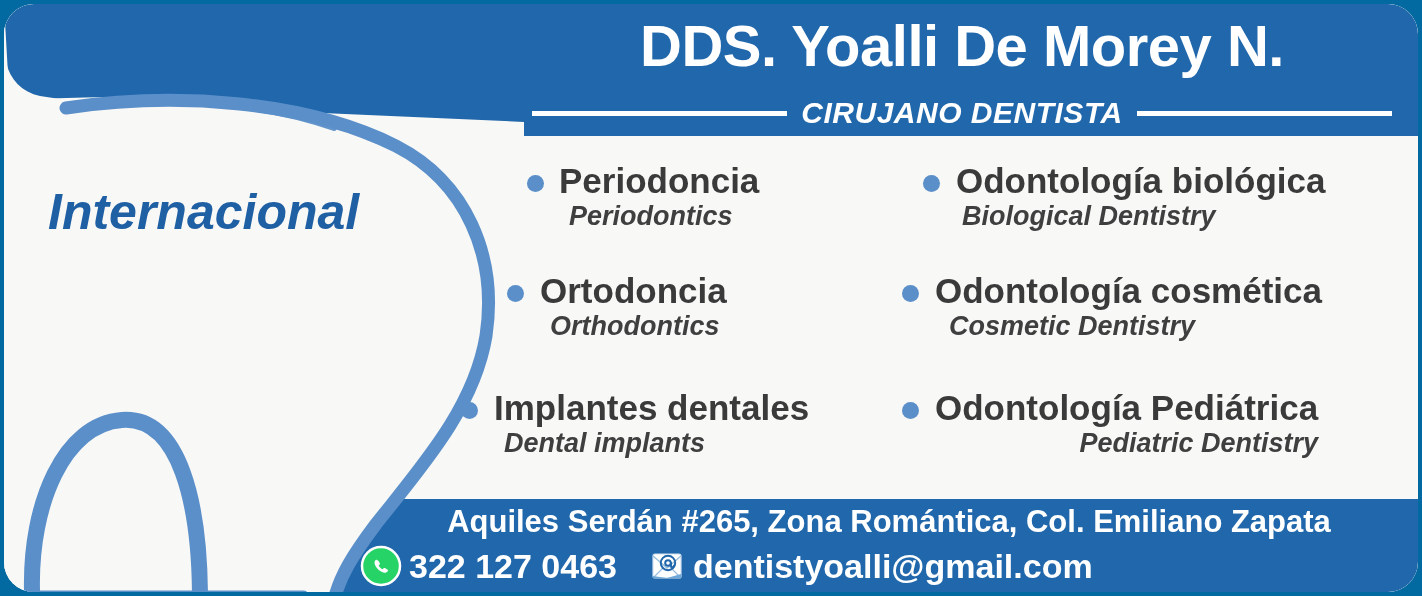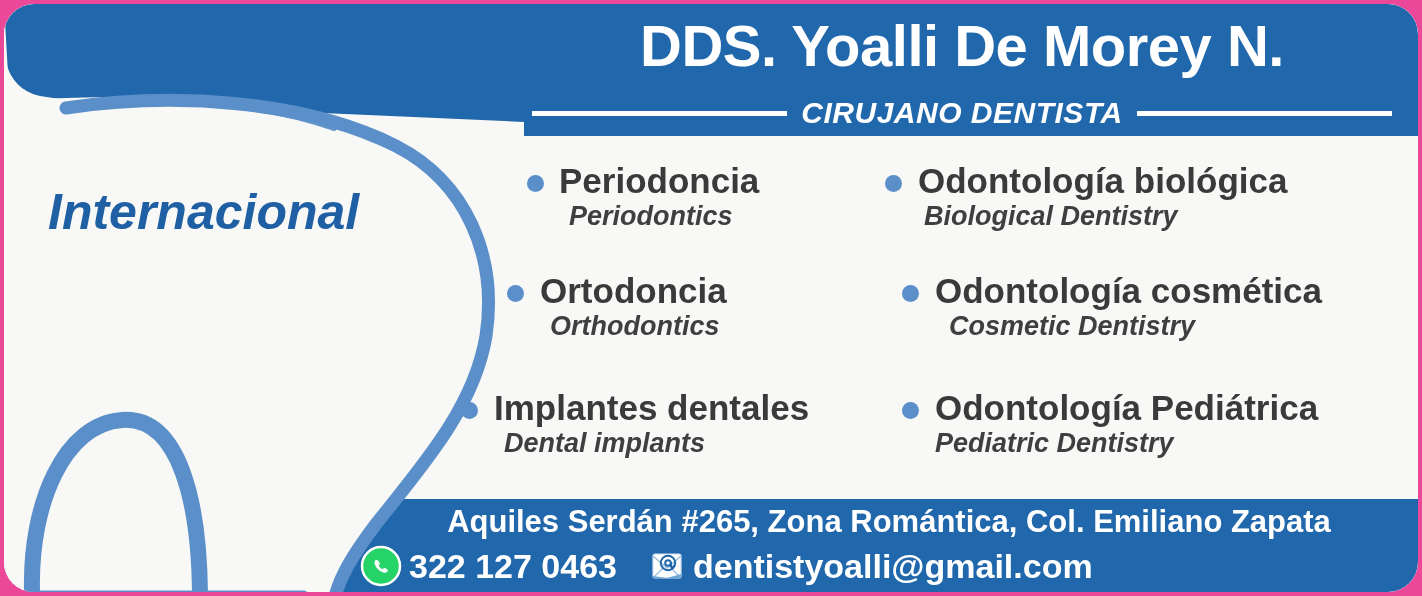--- a/index.html
+++ b/index.html
@@ -3,21 +3,21 @@
 <meta charset="utf-8">
 <style>
   html,body{margin:0;padding:0;background:#ffffff;}
   body{font-family:"Liberation Sans", sans-serif;}
 
   #card{
     position:relative;
     width:1422px;
     height:596px;
     overflow:hidden;
-    background:#ec4899;
+    background:#0369a1;
   }
 
   
   .plate{
     position:absolute;
     left:4px; top:4px;
     width:1414px; height:588px;
     background:#f8f8f6;
     border-radius:30px;
     overflow:hidden;
@@ -265,37 +265,37 @@
       </div>
 
       <div class="svc" style="left:2px; top:235px;">
         <span class="dot"></span>
         <span>
           <span class="svc-es" style="display:block">Implantes dentales</span>
           <span class="svc-en" style="display:block; margin-left:10px">Dental implants</span>
         </span>
       </div>
 
-      <div class="svc" style="left:426px; top:8px;">
+      <div class="svc" style="left:464px; top:8px;">
         <span class="dot"></span>
         <span>
           <span class="svc-es" style="display:block">Odontología biológica</span>
           <span class="svc-en" style="display:block; margin-left:6px">Biological Dentistry</span>
         </span>
       </div>
 
       <div class="svc" style="left:443px; top:118px;">
         <span class="dot"></span>
         <span>
           <span class="svc-es" style="display:block">Odontología cosmética</span>
           <span class="svc-en" style="display:block; margin-left:14px">Cosmetic Dentistry</span>
         </span>
       </div>
 
-      <div class="svc" style="left:443px; top:235px;">
+      <div class="svc" style="left:443px; top:235px;text-align:right;">
         <span class="dot"></span>
         <span>
           <span class="svc-es" style="display:block">Odontología Pediátrica</span>
           <span class="svc-en" style="display:block; ">Pediatric Dentistry</span>
         </span>
       </div>
 
     </div>
 
     <div class="footer"></div>

